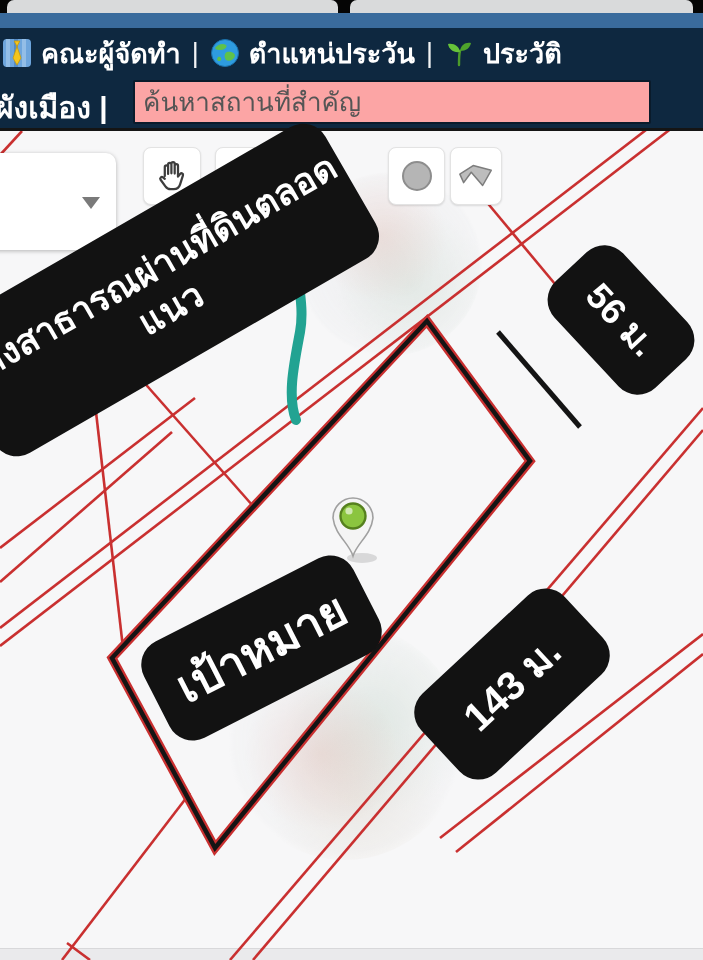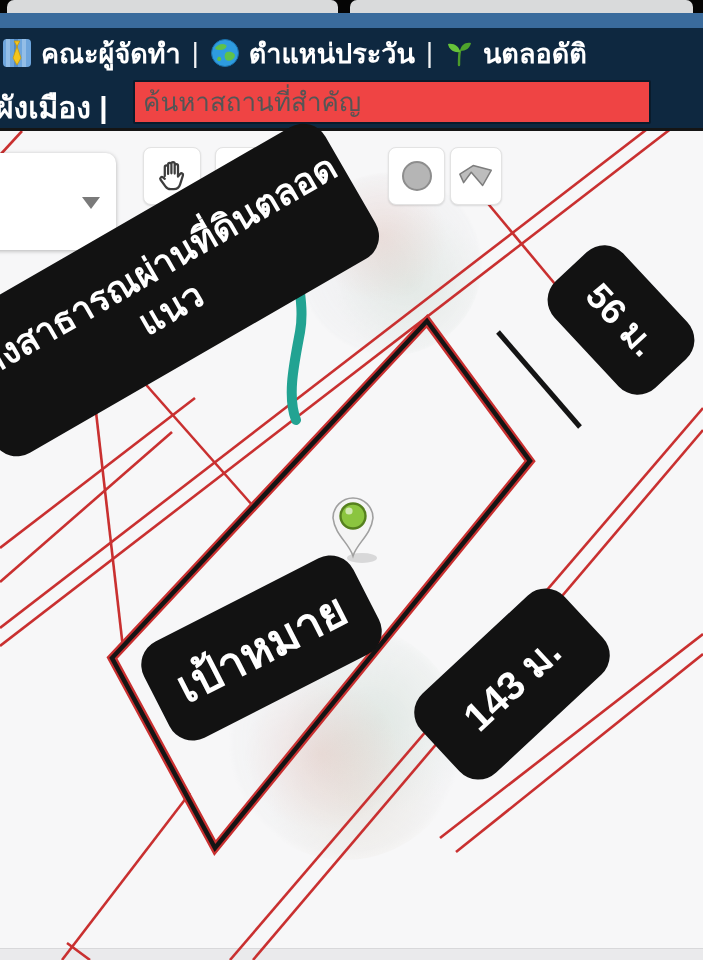--- a/index.html
+++ b/index.html
@@ -16,21 +16,21 @@
   .blue-strip{position:absolute;left:0;top:13px;width:703px;height:15px;background:#3a6b9c;z-index:10;}
   
   .navbar{position:absolute;left:0;top:28px;width:703px;height:100px;background:#0e2840;
     border-bottom:3px solid #151515;z-index:10;}
   .nav-row1{position:absolute;left:0;top:0;width:703px;height:50px;display:flex;align-items:center;
     gap:9px;padding-left:2px;color:#fff;font-size:27px;font-weight:700;white-space:nowrap;overflow:hidden;}
   .nav-sep{font-weight:400;opacity:.95;margin:0 2px;}
   .nav-ic{width:30px;height:30px;flex:0 0 auto;}
   .nav-row2{position:absolute;left:0;top:50px;width:703px;height:50px;color:#fff;}
   .layer-label{position:absolute;left:-4px;top:6px;font-size:30px;font-weight:700;white-space:nowrap;}
-  .search-input{position:absolute;left:133px;top:2px;width:498px;height:40px;background:#ef4444;
+  .search-input{position:absolute;left:133px;top:2px;width:498px;height:40px;background:#fca5a5;
     border:2px solid #0a1b2b;border-radius:2px;font-size:26px;color:#333;padding:0 8px;outline:none;
     font-family:"Liberation Sans","DejaVu Sans",sans-serif;}
   .search-input::placeholder{color:#555;opacity:1;}
   
   .map{position:absolute;left:0;top:131px;width:703px;height:829px;background:#f7f7f8;z-index:0;}
   .wm{position:absolute;border-radius:50%;z-index:1;}
   .wm1{left:298px;top:172px;width:184px;height:184px;opacity:.55;
     background:
       radial-gradient(circle at 45% 35%, rgba(210,110,85,.25), rgba(210,110,85,0) 42%),
       radial-gradient(circle at 62% 62%, rgba(130,175,135,.22), rgba(130,175,135,0) 48%),
@@ -93,21 +93,21 @@
       <path d="M8 19 C10 18 12 20 11 22 C10 24 7 23 7 21Z" fill="#5fc24a"></path>
       <circle cx="15" cy="15" r="13.5" fill="none" stroke="#1a6fa8" stroke-width="1"></circle>
     </svg>
     <span>ตำแหน่ประวัน</span>
     <span class="nav-sep">|</span>
     <svg class="nav-ic" viewBox="0 0 30 30">
       <path d="M15 27 C15 20 15 16 16 13" stroke="#4c9b2a" stroke-width="2.4" fill="none" stroke-linecap="round"></path>
       <path d="M16 14 C9 15 5 11 4 6 C10 5 15 8 16 14Z" fill="#67c33a"></path>
       <path d="M16 13 C17 7 21 4 27 5 C26 10 22 13 16 13Z" fill="#4ea32b"></path>
     </svg>
-    <span>นตลอดัติ</span>
+    <span>ประวัติ</span>
   </div>
   <div class="nav-row2">
     <span class="layer-label">ผังเมือง |</span>
     <input class="search-input" type="text" placeholder="ค้นหาสถานที่สำคัญ" style="">
   </div>
 </div>
 
 <div class="map"></div>
 <div class="wm wm1"></div>
 <div class="wm wm2"></div>

